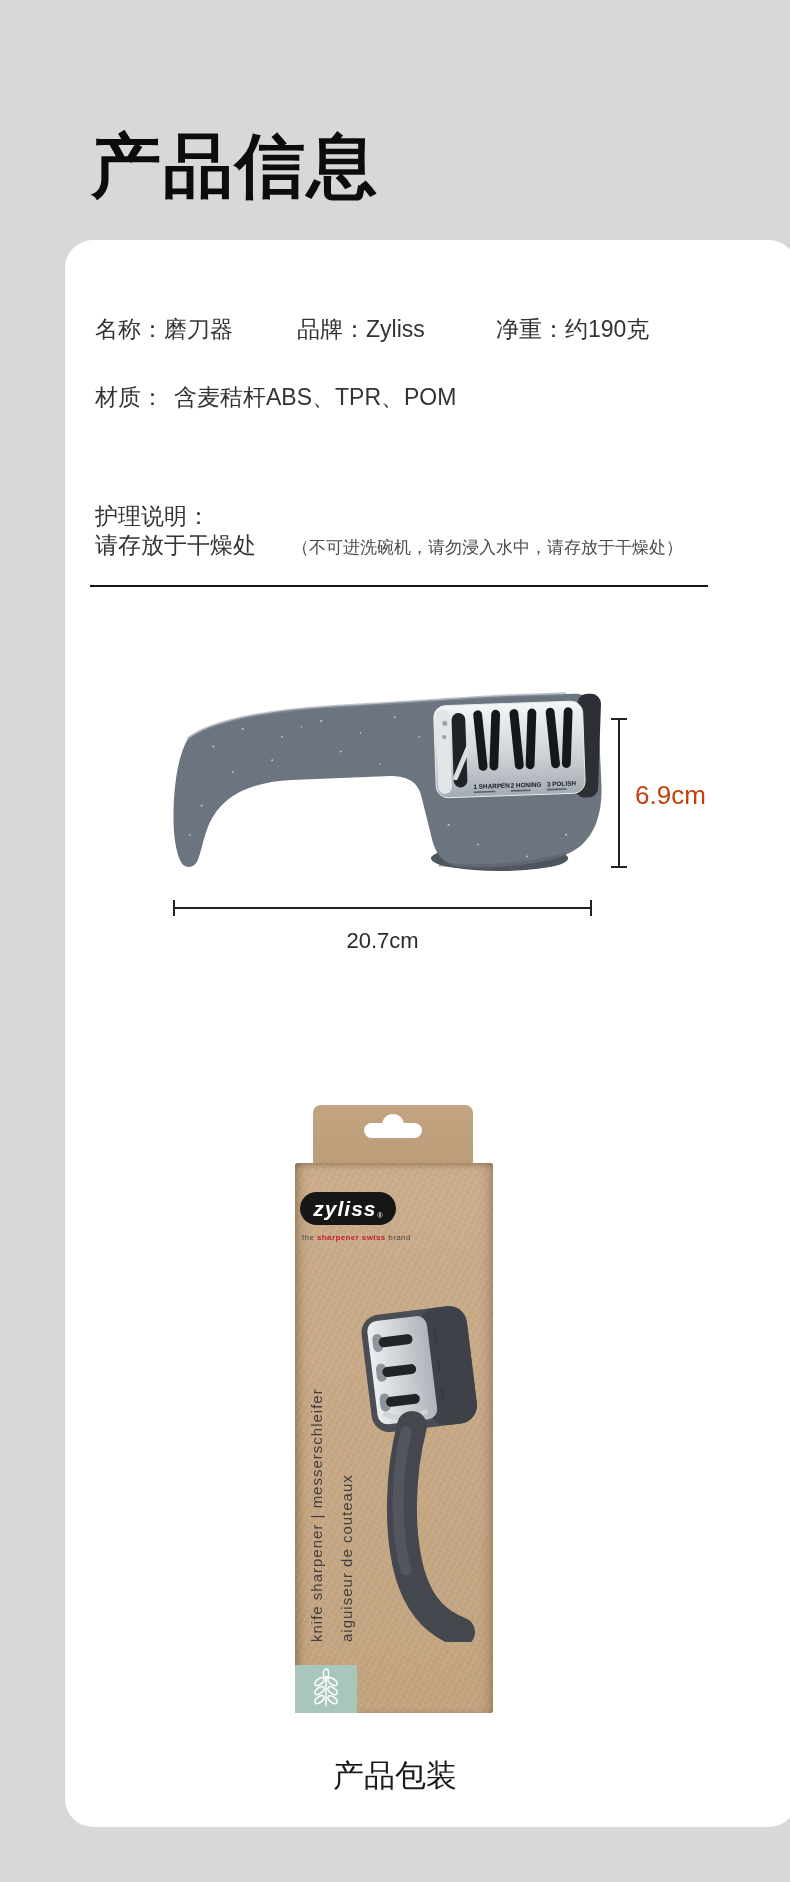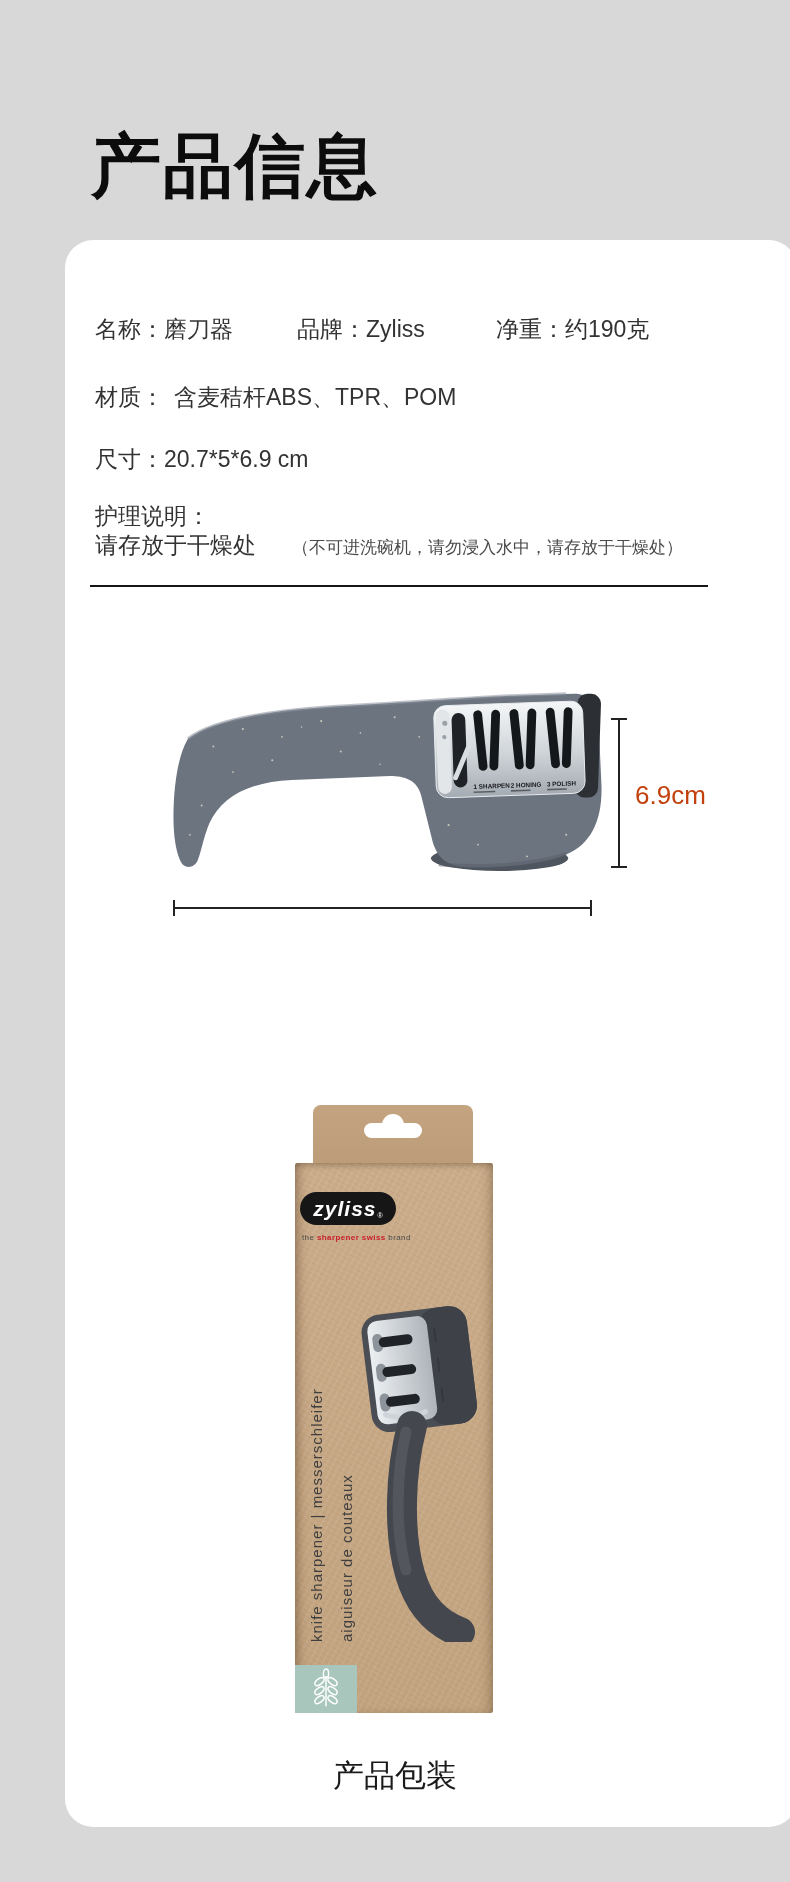--- a/index.html
+++ b/index.html
@@ -93,21 +93,20 @@
 <div class="abs page-title">产品信息</div>
 
 <div class="abs card">
 
   <div class="abs spec row1-name"><span>名称：</span><span>磨刀器</span></div>
   <div class="abs spec row1-brand"><span>品牌：</span><span>Zyliss</span></div>
   <div class="abs spec row1-weight"><span>净重：</span><span>约190克</span></div>
 
   <div class="abs spec row-material"><span>材质：</span><span class="gap"></span><span>含麦秸杆ABS、TPR、POM</span></div>
 
-  <div class="abs spec row-size"><span>尺寸：</span><span>20.7*5*6.9 cm</span></div>
 
   <div class="abs spec row-care1">护理说明：</div>
   <div class="abs spec row-care2"><span>请存放于干燥处</span><span class="care-paren">（不可进洗碗机，请勿浸入水中，请存放于干燥处）</span></div>
 
   <div class="abs divider"></div>
 
   <svg class="abs figure-svg" viewBox="0 0 460 200">
     <defs>
       <linearGradient id="metal" x1="0" y1="0" x2="0" y2="1">
         <stop offset="0" stop-color="#f4f6f7"></stop>
@@ -188,20 +187,21 @@
   </svg>
 
   <div class="abs vdim">
       <div class="line"></div>
     </div>
   <div class="abs vdim-label">6.9cm</div>
 
   <div class="abs hdim">
       <div class="line"></div>
     </div>
+  <div class="abs hdim-label">20.7cm</div>
 
   <div class="abs pkg-flap">
     <div class="abs pkg-hole-circle"></div>
     <div class="abs pkg-hole-slot"></div>
   </div>
 
   <div class="abs pkg-box">
 
     <div class="abs pkg-logo">
       <span class="brand">zyliss</span>

